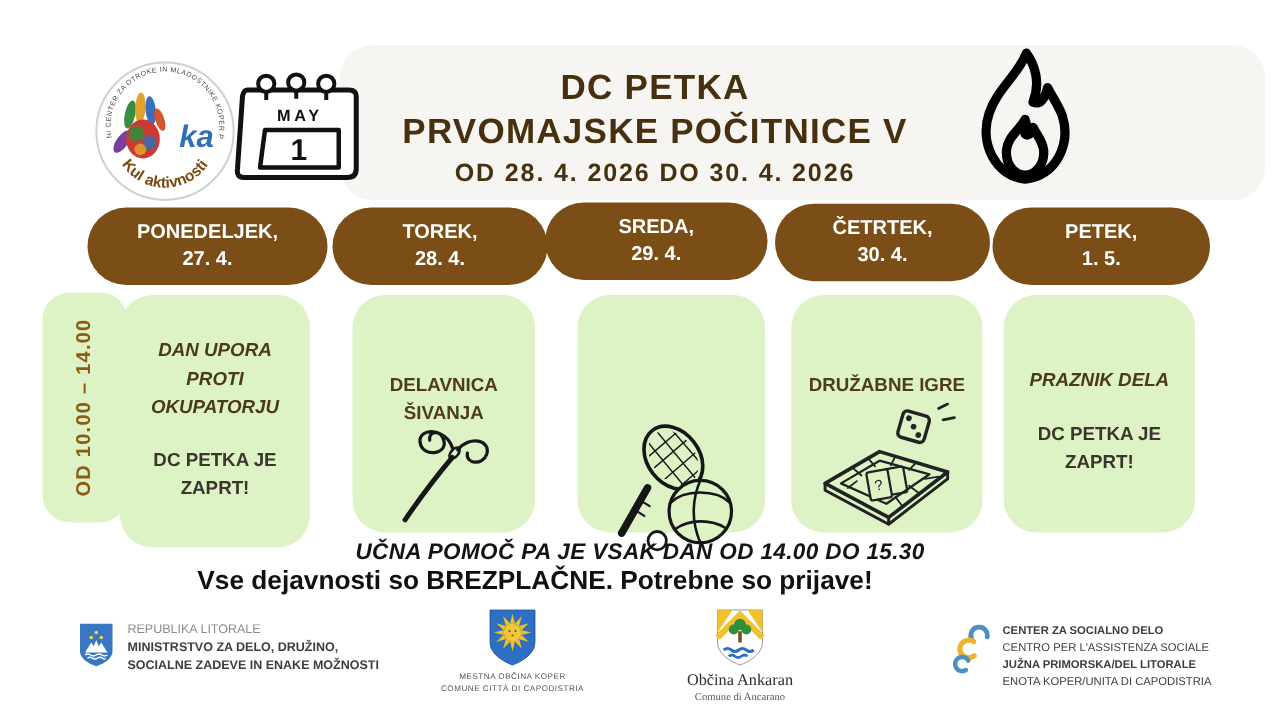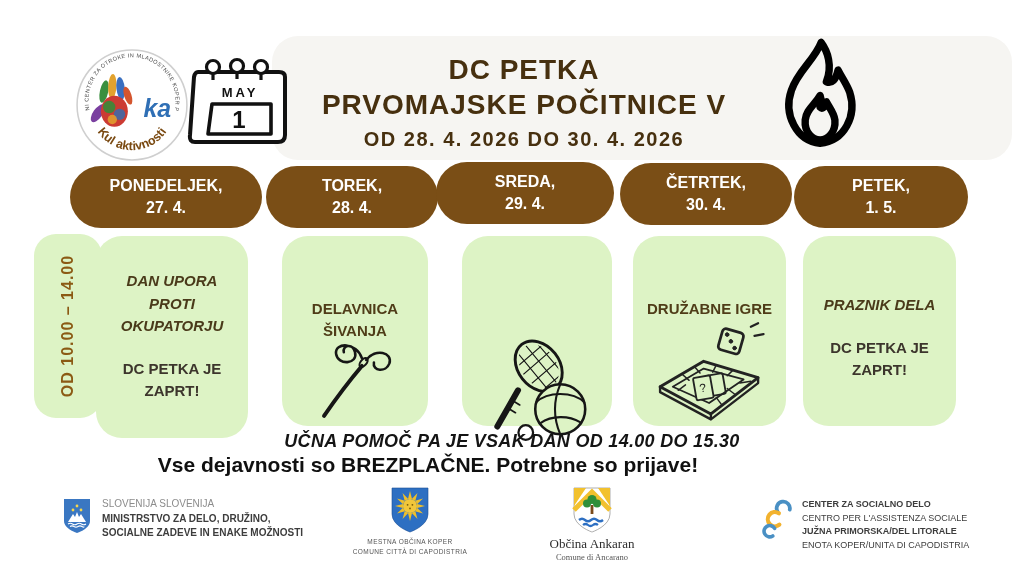--- a/index.html
+++ b/index.html
@@ -243,21 +243,21 @@
     <svg width="30" height="38" viewBox="0 0 30 38">
       <path d="M2 2 H28 V24 C28 32 15 36 15 36 C15 36 2 32 2 24 Z" fill="#3a77c2"></path>
       <circle cx="15" cy="9" r="1.4" fill="#f7d74c"></circle>
         <circle cx="11" cy="13" r="1.4" fill="#f7d74c"></circle>
         <circle cx="19" cy="13" r="1.4" fill="#f7d74c"></circle>
       <path d="M6 25 L11 17 L13 20 L15 15 L17 20 L19 17 L24 25 Z" fill="#ffffff"></path>
       <path d="M6 27 Q8.25 25.5 10.5 27 T15 27 T19.5 27 T24 27" stroke="#ffffff" stroke-width="1.1" fill="none"></path>
       <path d="M8 29.5 Q10 28.2 12 29.5 T16 29.5 T20 29.5 T22 29.5" stroke="#ffffff" stroke-width="1.1" fill="none"></path>
     </svg>
     <div class="txt">
-      <div class="l1">SLOVENIJA SLOVENIJA</div>
+      <div class="l1">REPUBLIKA LITORALE</div>
       <div class="l2">MINISTRSTVO ZA DELO, DRUŽINO,</div>
       <div class="l3">SOCIALNE ZADEVE IN ENAKE MOŽNOSTI</div>
     </div>
   </div>
 
   <div class="f-koper">
     <svg width="40" height="48" viewBox="0 0 40 48" style="display:block;margin:0 auto;">
       <path d="M2 2 H38 V28 C38 40 20 46 20 46 C20 46 2 40 2 28 Z" fill="#2d6fc2" stroke="#1c4f96" stroke-width="0.6"></path>
       <g fill="#eebf2a">
         <g transform="rotate(0 20 20)">

